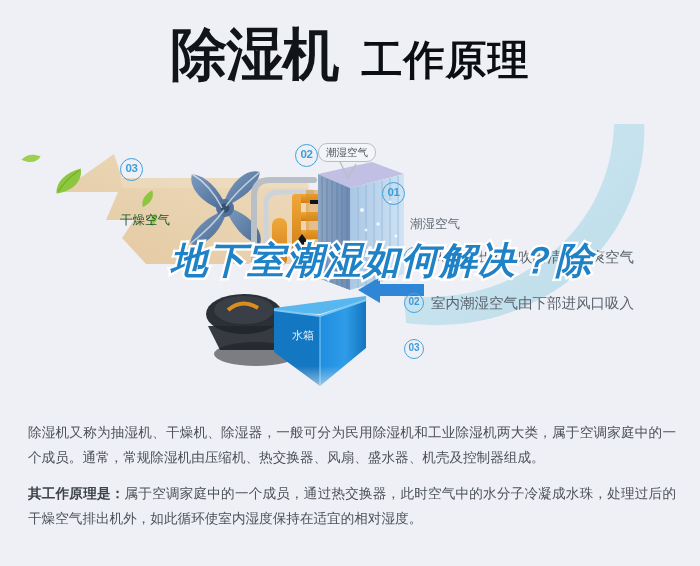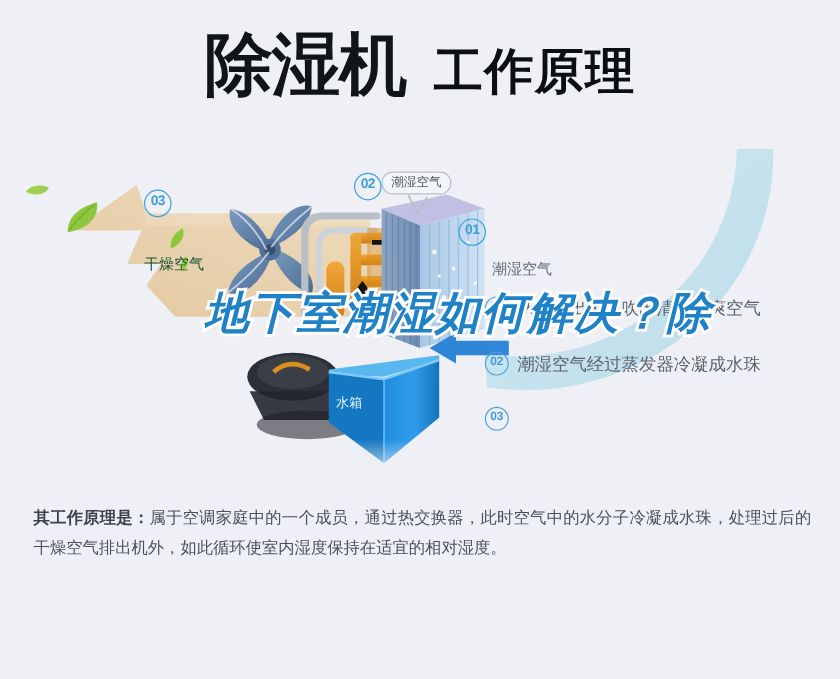--- a/index.html
+++ b/index.html
@@ -120,21 +120,21 @@
   
   .dlabel {
     position: absolute;
     color: #5d6670;
     font-size: 12.5px;
     font-family: "DejaVu Sans", sans-serif;
     white-space: nowrap;
   }
   .lbl-dry   { left: 120px; top: 82px; color:#14532d; }
   .lbl-humid { left: 382px; top: 86px; color:#5f6a74;padding-left:28px; }
-  .lbl-tank  { left: 280px; top: 198px; color:#eaf4fd; font-size:11px;font-family:Liberation Serif, serif; }
+  .lbl-tank  { left: 292px; top: 198px; color:#eaf4fd; font-size:11px;font-family:Liberation Serif, serif; }
 
   
   .fan { position:absolute; left:178px; top:32px; width:92px; height:92px; }
   .fan svg { display:block; }
 
   
   .coils { position:absolute; left:248px; top:30px; width:118px; height:130px; }
   .coils svg { display:block; }
 
   
@@ -437,31 +437,32 @@
     <div class="dlabel lbl-humid">潮湿空气</div>
     <div class="dlabel lbl-tank">水箱</div>
 
     <div class="steps">
       <div class="step step-1">
         <span class="sbadge">01</span>
         <span>从上部出风口吹出清新干爽空气</span>
       </div>
       <div class="step step-2">
         <span class="sbadge">02</span>
-        <span>潮湿空气经过蒸发器冷凝成水珠</span>
+        <span>室内潮湿空气由下部进风口吸入</span>
       </div>
       <div class="step step-3">
         <span class="sbadge">03</span>
       </div>
     </div>
 
     <div class="diagram-fade"></div>
   </div>
 
   <div class="overlay-title">
     <span class="ol-line l1">地下室潮湿如何解决？除</span>
   </div>
 
   <div class="copy">
+    <p>除湿机又称为抽湿机、干燥机、除湿器，一般可分为民用除湿机和工业除湿机两大类，属于空调家庭中的一个成员。通常，常规除湿机由压缩机、热交换器、风扇、盛水器、机壳及控制器组成。</p>
     <p><span class="lead">其工作原理是：</span><span>属于空调家庭中的一个成员，通过热交换器，此时空气中的水分子冷凝成水珠，处理过后的干燥空气排出机外，如此循环使室内湿度保持在适宜的相对湿度。</span></p>
   </div>
 
 </div>
 
 </body></html>

